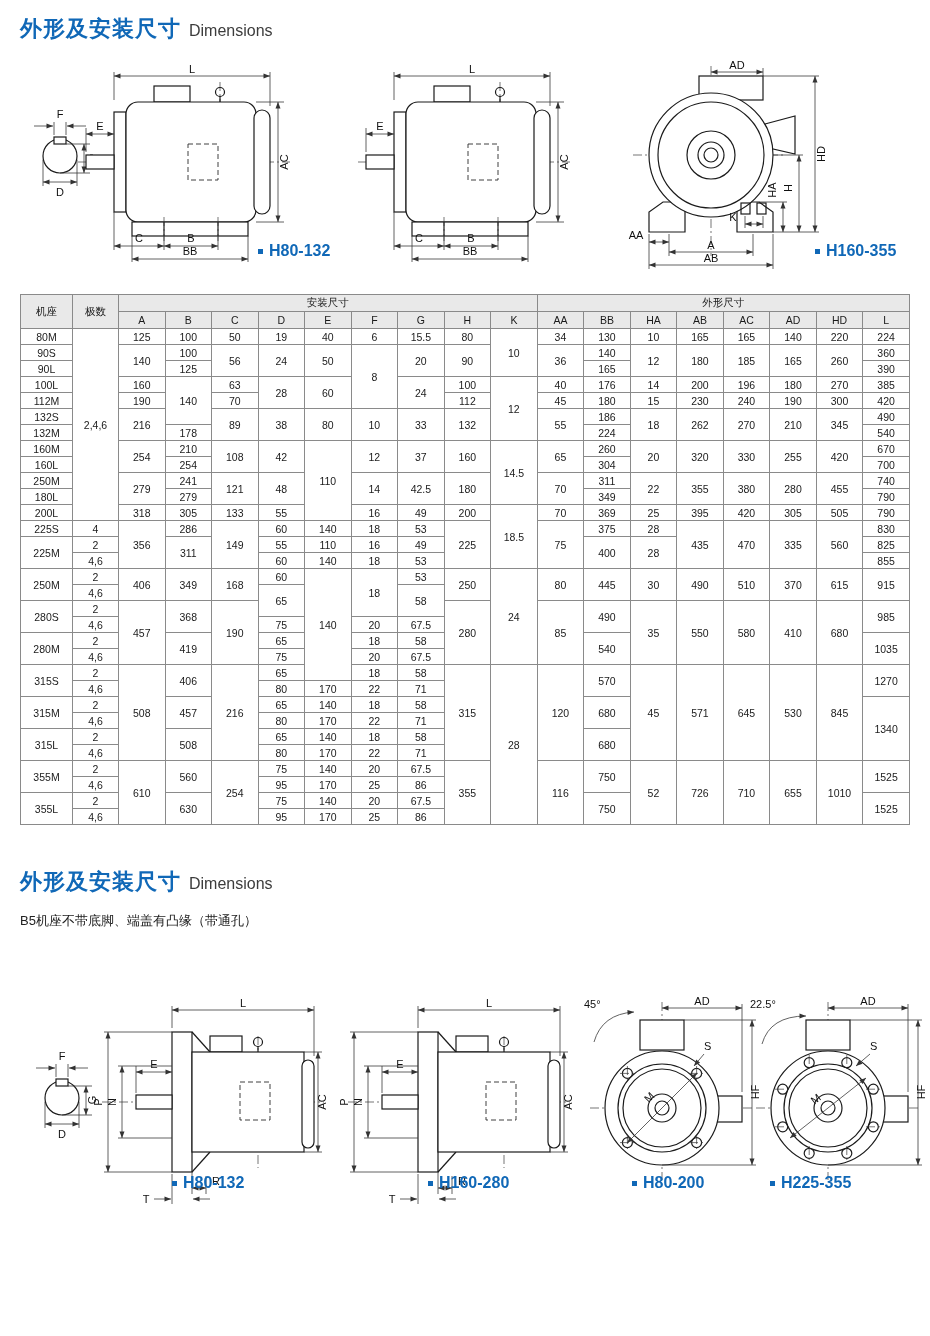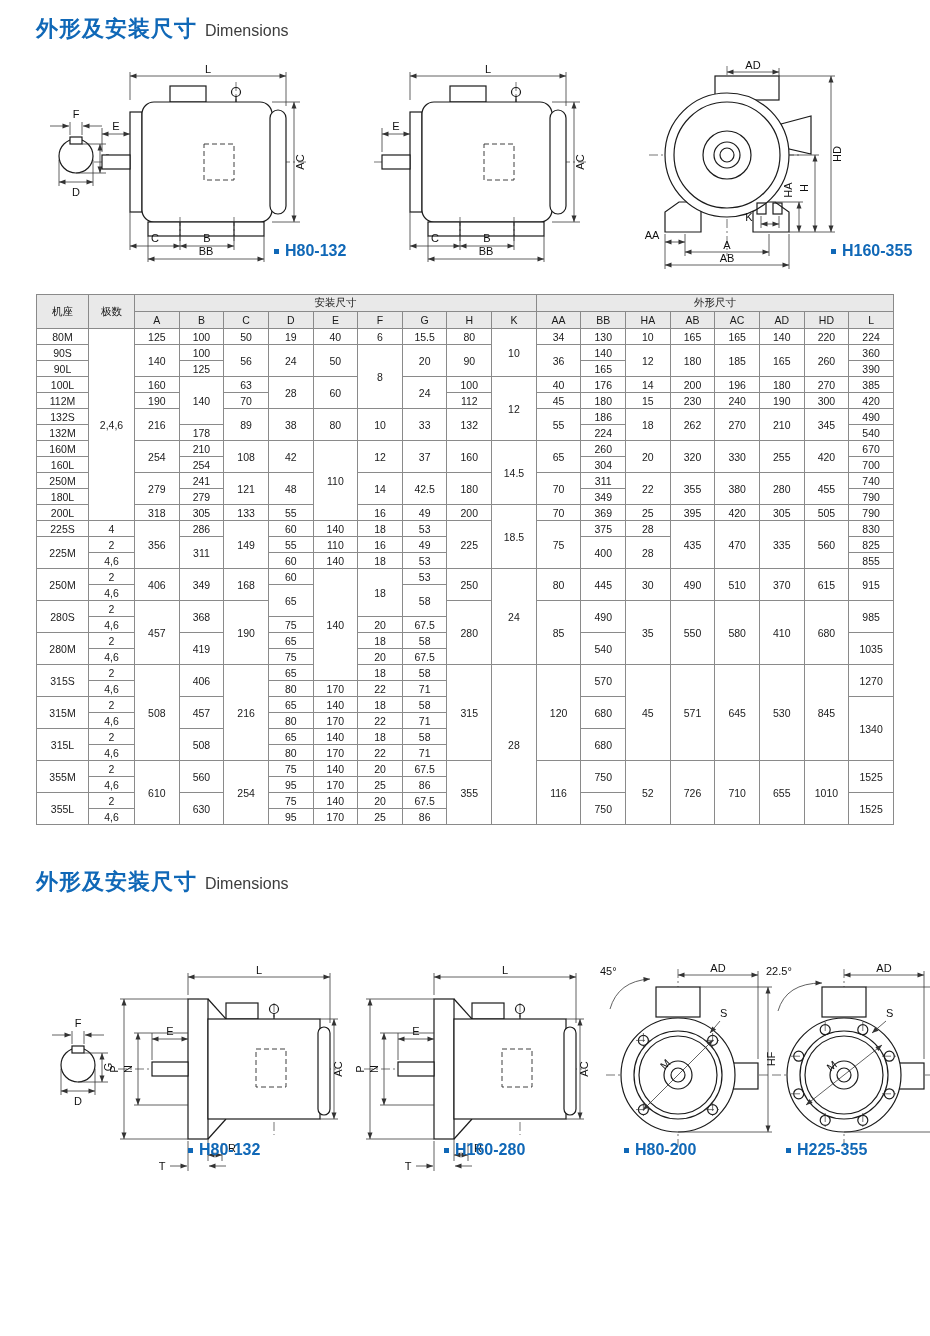--- a/index.html
+++ b/index.html
@@ -1,17 +1,17 @@
 <!DOCTYPE html>
 <html><head>
 <meta charset="utf-8">
 <style>
   html,body{margin:0;padding:0;background:#fff;}
   body{width:930px;height:1336px;font-family:"Liberation Sans",sans-serif;color:#1a1a1a;overflow:hidden;}
-  .page{padding:0 36px;position:relative;}
+  .page{padding:0 20px;position:relative;}
   .sec-title{margin:0;padding-top:16px;font-size:22px;line-height:26px;}
   .sec-title .zh{color:#1068b7;font-weight:bold;letter-spacing:1px;}
   .sec-title .en{color:#3c3c3c;font-weight:normal;font-size:16px;margin-left:8px;}
   .subtitle{margin:15px 0 0 0;font-size:13px;color:#222;}
   .drawarea{position:relative;margin-top:2px;}
   #draw-top{height:240px;}
   #draw-bottom{height:300px;}
   svg.dwg{position:absolute;overflow:visible;}
   .dcap{position:absolute;color:#1068b7;font-size:16px;font-weight:bold;white-space:nowrap;}
   .dcap .sq{display:inline-block;width:5px;height:5px;background:#1068b7;margin-right:6px;vertical-align:2px;}
@@ -642,20 +642,21 @@
           <td>170</td>
           <td>25</td>
           <td>86</td>
         </tr>
       </tbody>
   </table>
 
   <h1 class="sec-title" style="padding-top:44px">
     <span class="zh">外形及安装尺寸</span><span class="en">Dimensions</span>
   </h1>
+  <p class="subtitle">B5机座不带底脚、端盖有凸缘（带通孔）</p>
 
   <div class="drawarea" id="draw-bottom">
 
     <svg class="dwg" style="left:2px;top:118px" width="100" height="92" viewBox="0 0 100 92">
       <defs>
         <marker id="ma2" viewBox="0 0 10 10" refX="9.5" refY="5" markerWidth="9" markerHeight="9" orient="auto-start-reverse">
             <path d="M0.5,1.5 L9.5,5 L0.5,8.5 z" fill="#333"></path>
           </marker>
         <pattern id="hp2" width="5" height="5" patternUnits="userSpaceOnUse" patternTransform="rotate(45)">
             <line x1="0" y1="0" x2="0" y2="5" stroke="#555" stroke-width="1.3"></line>
@@ -810,21 +811,21 @@
         <line class="dln" x1="80" y1="173" x2="174" y2="173"></line>
       <line class="dln" x1="170" y1="28" x2="170" y2="173" marker-start="url(#me1)" marker-end="url(#me1)"></line>
       <text transform="rotate(-90 177 100)" x="177" y="100" text-anchor="middle">HF</text>
       <path class="dln" d="M12,50 Q20,22 52,20" marker-end="url(#me1)"></path>
       <text x="2" y="16">45°</text>
       <text x="122" y="58">S</text>
       <line class="dln" x1="122" y1="62" x2="112" y2="74" marker-end="url(#me1)"></line>
       <line class="dln" x1="45" y1="151" x2="115" y2="81" marker-start="url(#me1)" marker-end="url(#me1)"></line>
       <text transform="rotate(-45 70 108)" x="70" y="108" text-anchor="middle">M</text>
     </svg>
-    <span class="dcap" style="left:588px;top:242px"><span class="sq"></span><span>H80-200</span></span>
+    <span class="dcap" style="left:612px;top:242px"><span class="sq"></span><span>H80-200</span></span>
 
     <svg class="dwg" style="left:728px;top:60px" width="178" height="212" viewBox="0 0 178 212">
       <defs>
           <marker id="me2" viewBox="0 0 10 10" refX="9.5" refY="5" markerWidth="9" markerHeight="9" orient="auto-start-reverse">
             <path d="M0.5,1.5 L9.5,5 L0.5,8.5 z" fill="#333"></path>
           </marker>
         </defs>
       <line class="cln" x1="80" y1="10" x2="80" y2="188"></line>
       <line class="cln" x1="8" y1="116" x2="170" y2="116"></line>
       <rect x="58" y="28" width="44" height="30" class="bfl"></rect>

